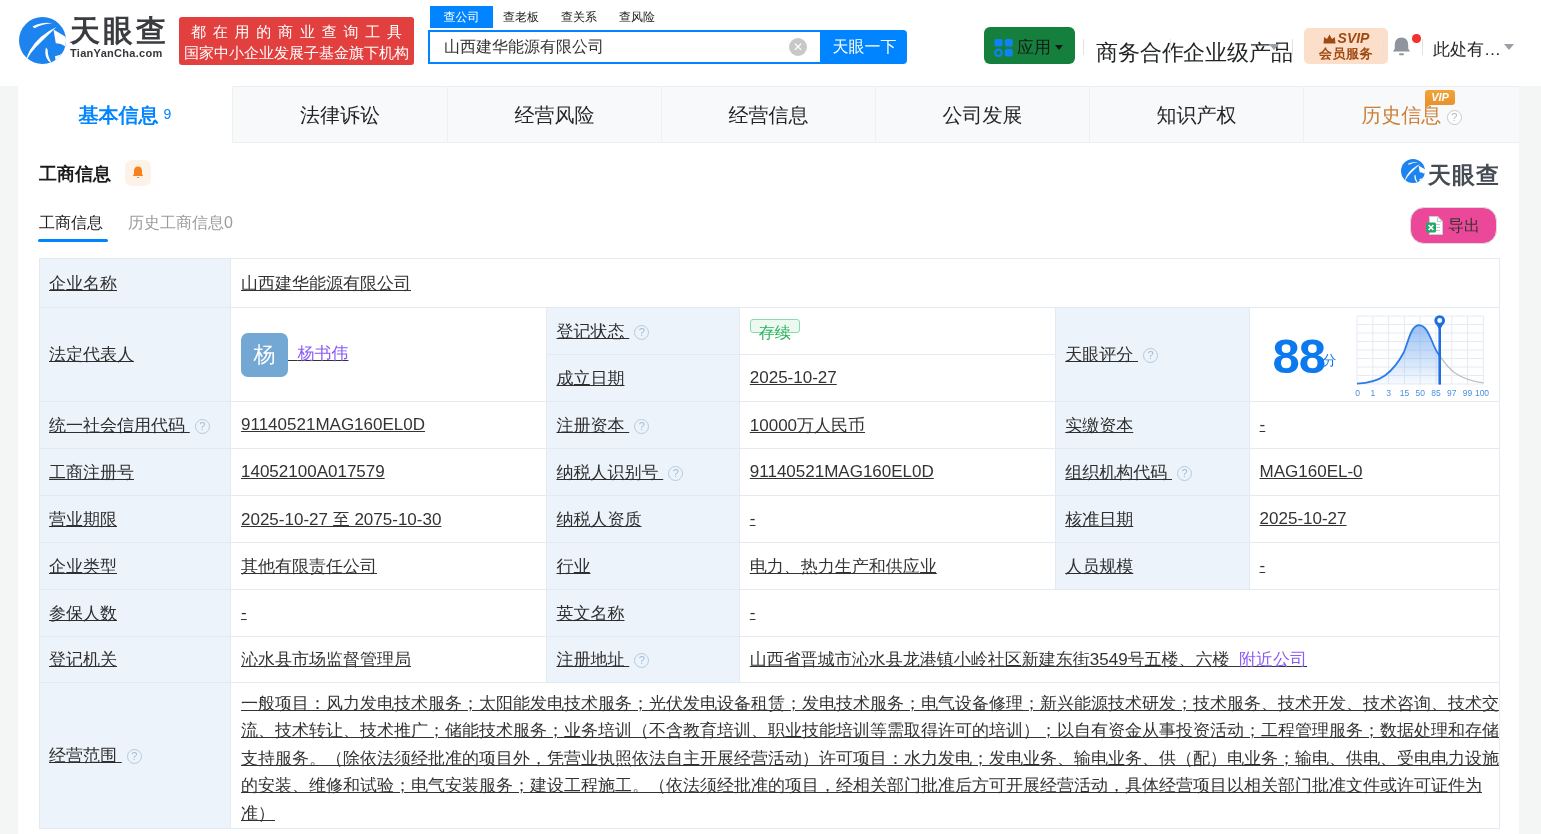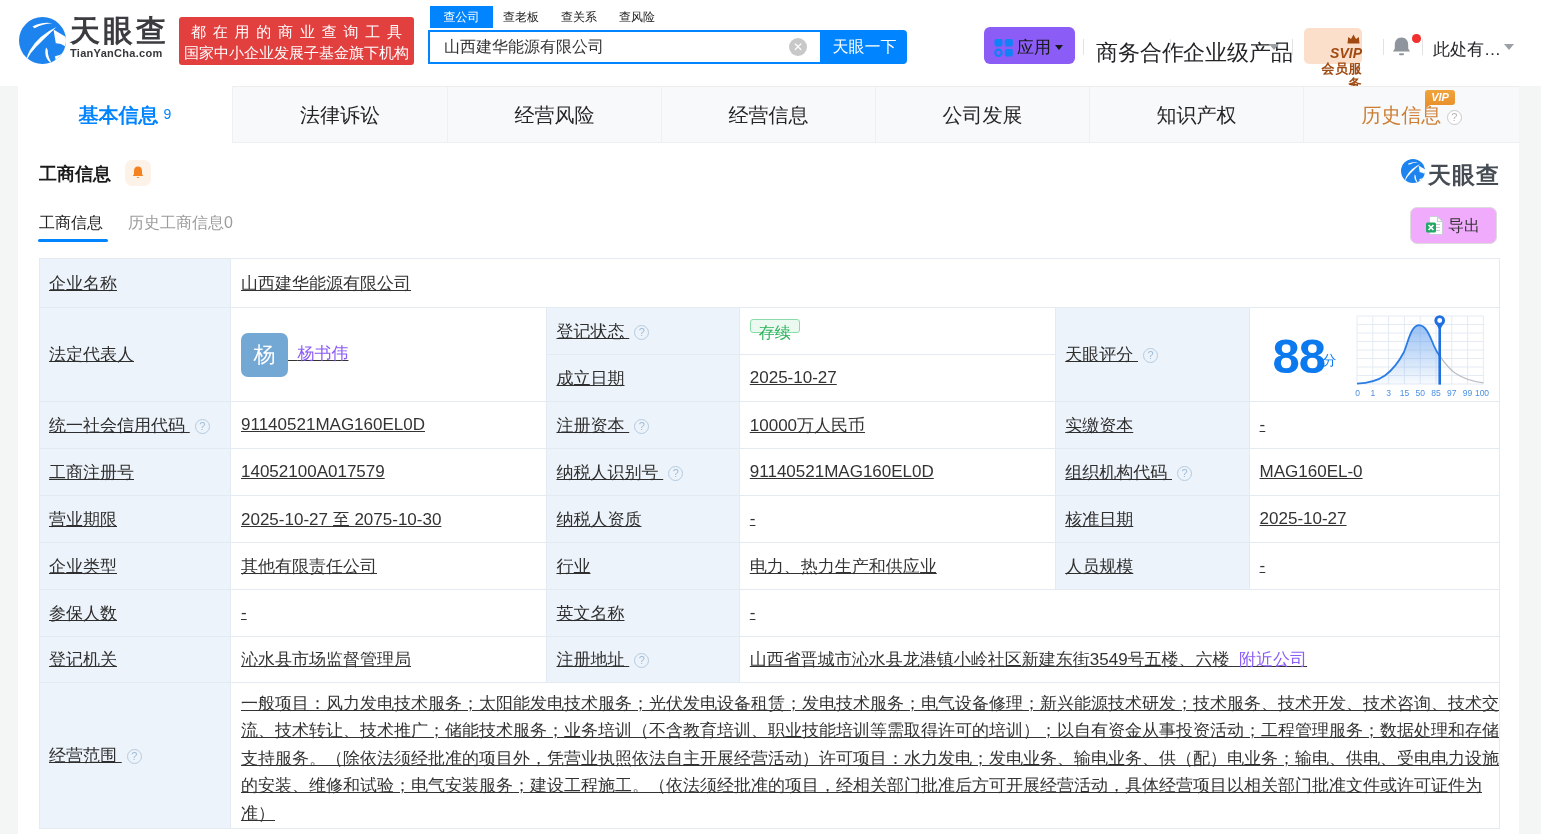--- a/index.html
+++ b/index.html
@@ -24,30 +24,30 @@
 .stab-act { background:#0084ff; color:#fff; width:63px; text-align:center; }
 .stab { color:#222; margin-left:22px; }
 #sbox { left:428px; top:30px; width:394px; height:34px; border:2px solid #0084ff; background:#fff;
   line-height:30px; font-size:16px; color:#333; padding-left:14px; }
 #sclear { left:789px; top:38px; width:18px; height:18px; border-radius:50%; background:#c8c8c8;
   color:#fff; font-size:12px; text-align:center; line-height:18px; }
 #sbtn { left:822px; top:30px; width:85px; height:34px; background:#0084ff; color:#fff;
   font-size:16px; text-align:center; line-height:34px; border-radius:0 4px 4px 0;}
 
 
-#appbox { left:984px; top:27px; width:91px; height:37px; background:#8b5cf6; border-radius:6px; }
+#appbox { left:984px; top:27px; width:91px; height:37px; background:#15803d; border-radius:6px; }
 #appbox .t { position:absolute; left:33px; top:9px; font-size:17px; color:#16181a; }
 #appbox .car { position:absolute; left:71px; top:18px; width:0; height:0;
   border-left:4.5px solid transparent; border-right:4.5px solid transparent; border-top:5.5px solid #16181a; }
 .hsep { width:1px; height:16px; background:#e2e2e2; top:39px; }
 .hlink { font-size:22px; color:#222426; top:38px; }
 .gcar { width:0; height:0; border-left:5px solid transparent; border-right:5px solid transparent;
   border-top:6px solid #9aa0a6; top:44px; }
-#svip { left:1304px; top:28px; width:58px; height:36px; background:#fcdfca; border-radius:5px;
-  text-align:right; color:#a04a12;padding-left:13px; }
+#svip { left:1304px; top:28px; width:84px; height:36px; background:#fcdfca; border-radius:5px;
+  text-align:center; color:#a04a12; }
 #svip .s1 { font-size:14px; font-weight:bold; font-style:italic; line-height:15px; padding-top:3px;}
 #svip .s2 { font-size:13px; line-height:15px; letter-spacing:0.5px; font-weight:bold;}
 #belldot { left:1412px; top:34px; width:8.5px; height:8.5px; border-radius:50%; background:#f23030; }
 
 
 #gutterL { left:0; top:86px; width:18px; height:748px; background:#f4f5f5; }
 #gutterR { left:1519px; top:86px; width:22px; height:748px; background:#f4f5f5; }
 #navbar { left:18px; top:86px; width:1501px; height:57px; background:#f8f9fa; border-top:1px solid #ededee; border-bottom:1px solid #eeeff0;}
 .ntab { position:absolute; top:0; height:56px; line-height:56px; text-align:center;
   font-size:20px; color:#252525; border-right:1px solid #f0f0f0; }
@@ -67,22 +67,22 @@
 
 
 #content { left:18px; top:143px; width:1501px; height:691px; background:#fff; }
 #secTitle { left:21px; top:19px; font-size:18px; font-weight:bold; color:#1a1a1a; }
 #bellChip { left:107px; top:17px; width:26px; height:26px; background:#fcf2e8; border-radius:7px; }
 #wm { left:1383px; top:16px; }
 #wmTxt { left:1410px; top:17px; font-size:23px; font-weight:bold; color:#454c54; letter-spacing:1px;}
 #subtabs { left:21px; top:70px; font-size:16px; }
 #stA { color:#222; }
 #stB { color:#9c9c9c; margin-left:25px; }
-#exportBtn { left:1392px; top:64px; width:87px; height:37px; border:1px solid #dcdcdc; border-radius:7px;
-  background:#f0abfc; }
+#exportBtn { left:1392px; top:64px; width:87px; height:37px; border:1px solid #dcdcdc; border-radius:14px;
+  background:#ec4899; }
 #exportBtn span { position:absolute; left:37px; top:8px; font-size:16px; color:#333; }
 
 
 #tbl { position:absolute; left:21px; top:115px; border-collapse:collapse; table-layout:fixed; }
 #tbl td { border:1px solid #e4eaf1; font-size:17px; color:#333; padding:0 0 0 10px;text-decoration:underline; }
 #tbl td.lab { padding-left:9px; }
 #tbl td.lab { background:#edf3fa; color:#2e2e2e; }
 #tbl td.val { background:#fff; }
 a.lnk { color:#8b5cf6; text-decoration:none; }
 #avatar { display:inline-block; width:47px; height:44px; background:#74a8d4; border-radius:7px;

